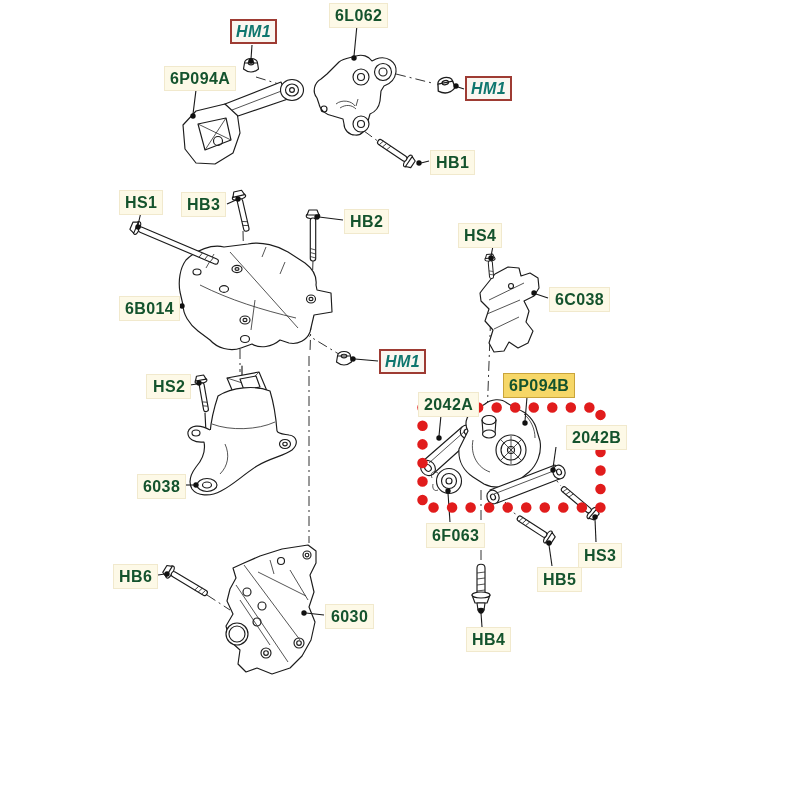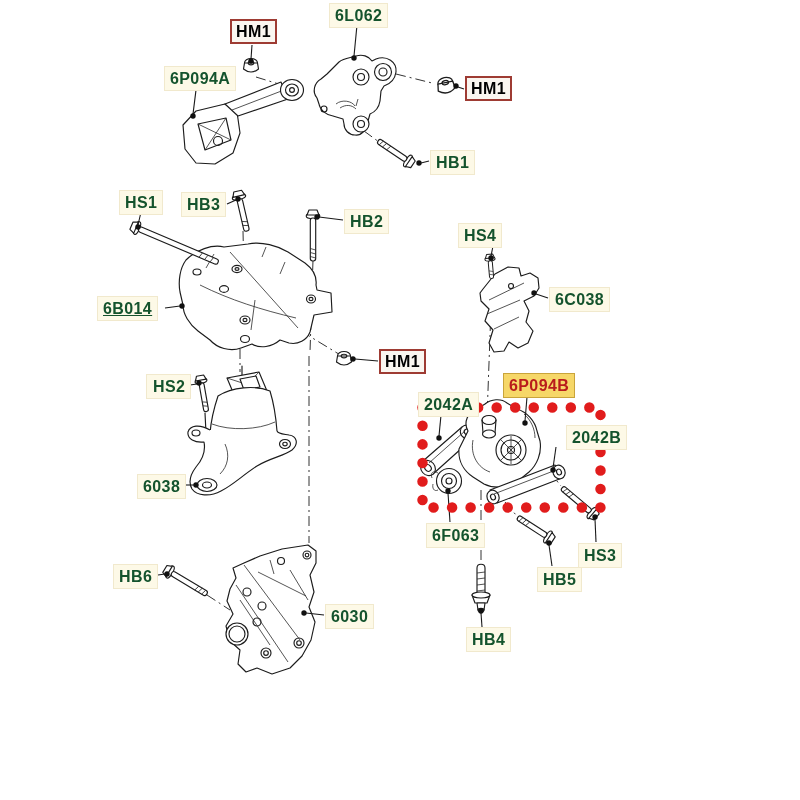--- a/index.html
+++ b/index.html
@@ -14,22 +14,22 @@
   .thin{fill:none;stroke:#2a2a2a;stroke-width:0.8;}
   .cl{fill:none;stroke:#333333;stroke-width:1;stroke-dasharray:10 4 2 4;}
   .leader{stroke:#1a1a1a;stroke-width:1.1;}
   
   .lbl{
     position:absolute;display:inline-block;white-space:nowrap;
     font-weight:bold;font-size:16px;line-height:19px;letter-spacing:0.4px;
     padding:2px 5px;z-index:5;cursor:pointer;
   }
   .lbl.plain{color:#14532d;background:#fdf9e7;border:1px solid #f1e9cd;}
-  .lbl.callout{color:#000000;background:#faf6f0;border:2px solid #9e3b33;padding:1px 4px;}
-  .lbl.selected{color:#b91c1c;background:#f6d768;border:1px solid #c9a43b;}
+  .lbl.callout{color:#0f766e;background:#faf6f0;border:2px solid #9e3b33;padding:1px 4px;font-style:italic;}
+  .lbl.selected{color:#14532d;background:#f6d768;border:1px solid #c9a43b;}
   .copyright{
     position:absolute;left:165px;top:737px;width:400px;text-align:center;
     font-size:13px;color:#4d4d4d;letter-spacing:0.2px;z-index:4;
   }
 </style>
 </head>
 <body>
 
 <div class="canvas">
 
@@ -303,21 +303,21 @@
 
   <div>
       <div class="lbl callout" style="left: 230px; top: 19px;">HM1</div>
       <div class="lbl plain" style="left: 329px; top: 3px;">6L062</div>
       <div class="lbl plain" style="left: 164px; top: 66px;">6P094A</div>
       <div class="lbl callout" style="left: 465px; top: 76px;">HM1</div>
       <div class="lbl plain" style="left: 430px; top: 150px;">HB1</div>
       <div class="lbl plain" style="left: 119px; top: 190px;">HS1</div>
       <div class="lbl plain" style="left: 181px; top: 192px;">HB3</div>
       <div class="lbl plain" style="left: 344px; top: 209px;">HB2</div>
-      <div class="lbl plain" style="left: 97px; top: 296px; text-decoration: underline;">6B014</div>
+      <div class="lbl plain" style="left: 119px; top: 296px;">6B014</div>
       <div class="lbl plain" style="left: 458px; top: 223px; text-align: center;">HS4</div>
       <div class="lbl plain" style="left: 549px; top: 287px;">6C038</div>
       <div class="lbl callout" style="left: 379px; top: 349px;">HM1</div>
       <div class="lbl plain" style="left: 146px; top: 374px; padding-left: 6px;">HS2</div>
       <div class="lbl selected" style="left: 503px; top: 373px;">6P094B</div>
       <div class="lbl plain" style="left: 418px; top: 392px;">2042A</div>
       <div class="lbl plain" style="left: 566px; top: 425px;">2042B</div>
       <div class="lbl plain" style="left: 137px; top: 474px;">6038</div>
       <div class="lbl plain" style="left: 426px; top: 523px;">6F063</div>
       <div class="lbl plain" style="left: 578px; top: 543px;">HS3</div>

